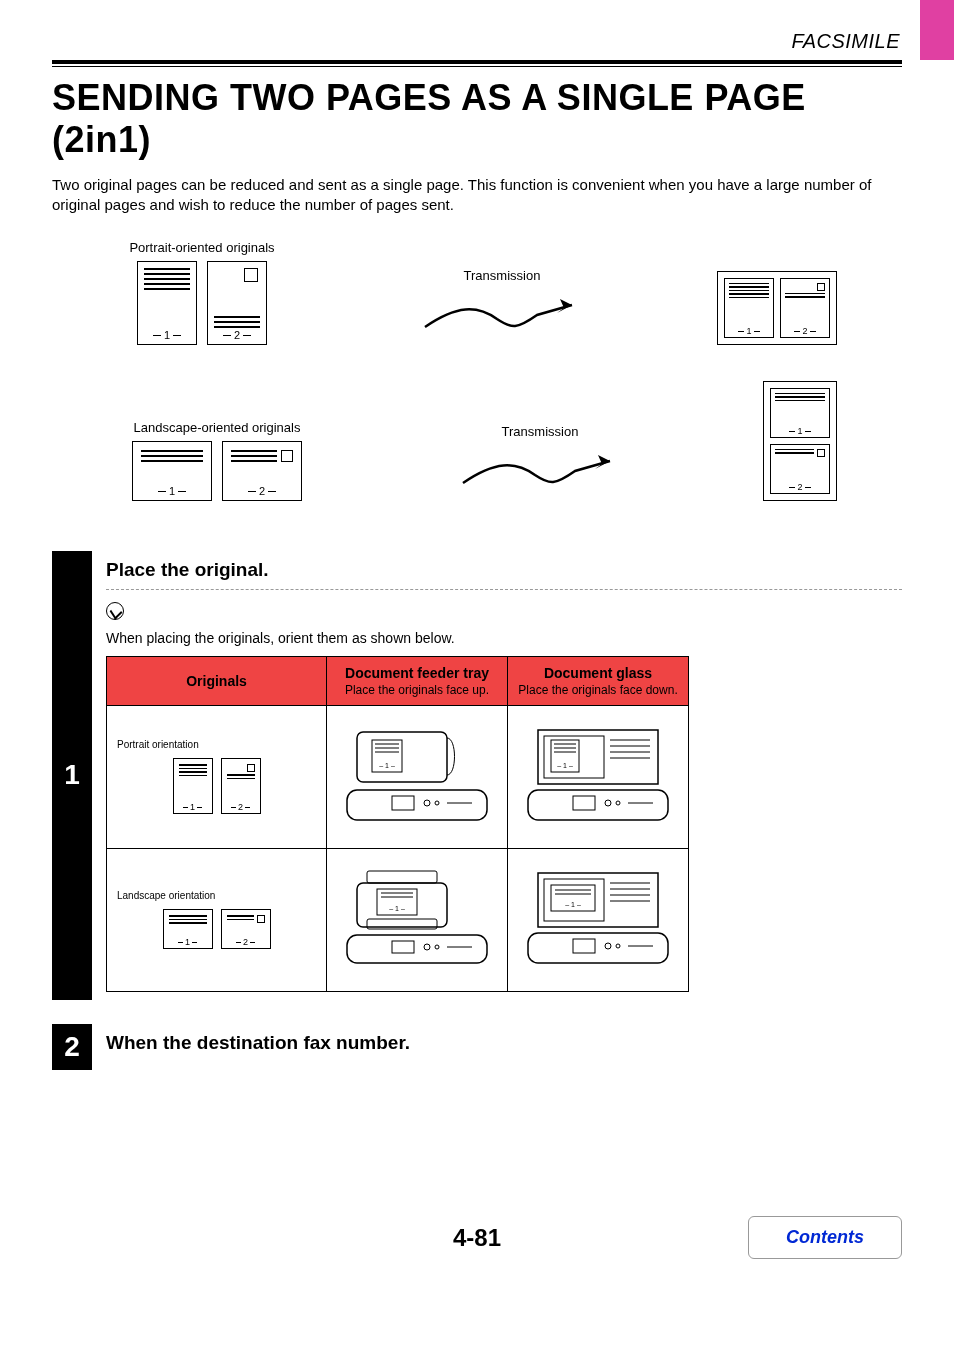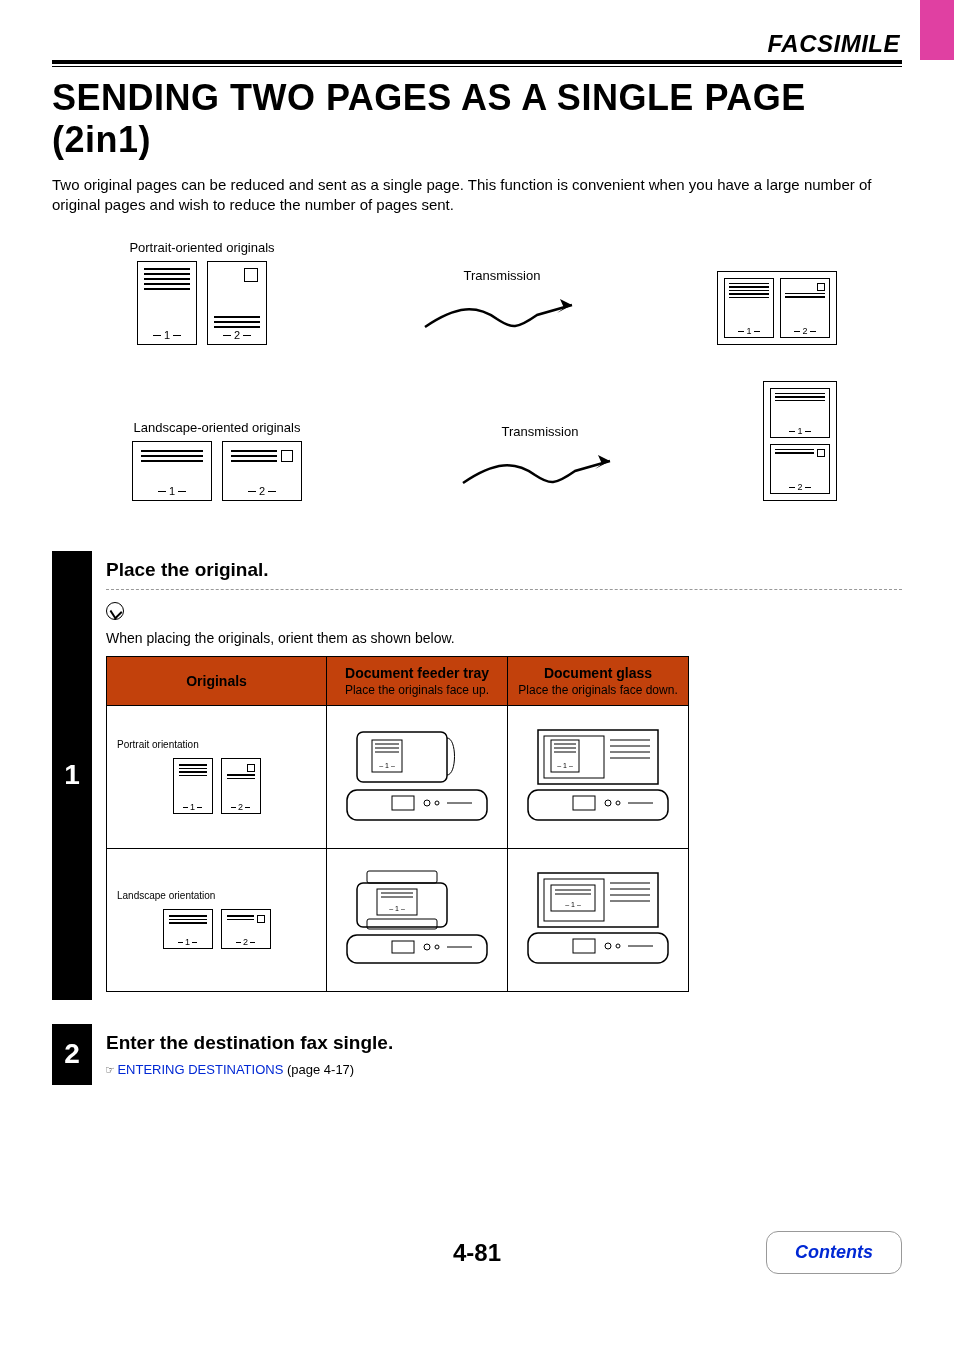--- a/index.html
+++ b/index.html
@@ -1,18 +1,18 @@
 <!DOCTYPE html>
 <html><head>
   <meta charset="utf-8">
   <style>
     * { box-sizing: border-box; margin: 0; padding: 0; }
     body { font-family: Arial, Helvetica, sans-serif; background: #fff; width: 954px; position: relative; }
     .accent-bar { position: absolute; top: 0; right: 0; width: 34px; height: 60px; background: #e040a2; }
-    .header-label { position: absolute; top: 30px; right: 54px; font-weight: bold; font-size: 24px; font-style: italic; letter-spacing: 0.5px; }
+    .header-label { position: absolute; top: 30px; right: 54px; font-weight: normal; font-size: 20px; font-style: italic; letter-spacing: 0.5px; }
     .content { padding: 60px 52px 24px 52px; }
     .top-rule { border-top: 4px solid #000; height: 0; margin-bottom: 2px; }
     .top-rule2 { border-top: 1.5px solid #000; height: 0; margin-bottom: 10px; }
     h1 { font-size: 36px; font-weight: 900; letter-spacing: 0.5px; margin-bottom: 14px; }
     .intro { font-size: 15px; line-height: 1.35; margin-bottom: 24px; }
 
     .diagrams { margin: 0 auto 50px auto; width: 720px; }
     .diagram-row { display: flex; align-items: flex-end; margin-bottom: 36px; gap: 6px; }
     .diag-label { font-size: 13px; text-align: center; margin-bottom: 6px; }
     .diag-col { display: flex; flex-direction: column; align-items: center; }
@@ -41,21 +41,21 @@
     .step-body { flex: 1; padding: 8px 0 8px 14px; }
     .step-title { font-size: 19px; font-weight: bold; margin-bottom: 8px; }
     .dotted { border-bottom: 1.5px dashed #999; margin-bottom: 10px; }
     .note-row { display: flex; gap: 10px; align-items: flex-start; flex-direction: column; }
     .note-icon { width: 18px; height: 18px; border: 1.5px solid #000; border-radius: 50%; position: relative; flex-shrink: 0; margin-top: 2px; }
     .note-icon::after { content: ""; position: absolute; left: 4px; top: 4px; width: 8px; height: 8px; border-left: 2px solid #000; border-bottom: 2px solid #000; transform: rotate(-45deg) skewX(-12deg); }
     .note-text { font-size: 14px; margin-bottom: 10px; }
 
     .orient-table { border-collapse: collapse; width: 100%; }
     .orient-table th, .orient-table td { border: 1px solid #000; padding: 8px 10px; text-align: center; vertical-align: middle; }
-    .orient-table th { background: #c2410c; font-size: 14px; }
+    .orient-table th { background: #ef4444; font-size: 14px; }
     .subhead { font-size: 12px; font-weight: normal; display: block; margin-top: 2px; }
     .cell-label { font-size: 10px; text-align: left; margin-bottom: 8px; }
     .td-col1 { width: 220px; text-align: left; }
     .mini-thumbs { display: flex; gap: 8px; justify-content: center; margin-top: 6px; }
     .mini-page { border: 1.5px solid #000; width: 40px; height: 56px; position: relative; padding: 5px 5px 12px 5px; display: flex; flex-direction: column; gap: 2px; }
     .mini-page.land { width: 50px; height: 40px; }
     .mini-page span.l { height: 1.5px; background: #000; }
     .mini-page .sq { width: 8px; height: 8px; border: 1px solid #000; align-self: flex-end; }
     .mini-page .mn { position: absolute; bottom: 1px; left: 0; right: 0; text-align: center; font-size: 9px; }
     .mini-page .mn::before, .mini-page .mn::after { content: ""; display: inline-block; width: 5px; border-top: 1px solid #000; vertical-align: middle; margin: 0 2px; }
@@ -63,21 +63,21 @@
     .device { display: inline-block; position: relative; margin: 6px auto; }
     .device svg { width: 160px; height: 110px; }
 
     .link-row { font-size: 13px; margin-top: 4px; }
     .link-icon { font-family: monospace; font-size: 13px; }
     .link-text { color: #0028d4; }
     .link-page { color: #000; }
 
     .footer { margin-top: 90px; display: flex; align-items: center; justify-content: center; position: relative; height: 60px; }
     .page-num { font-size: 24px; font-weight: bold; }
-    .contents-btn { position: absolute; right: 52px; border: 1.5px solid #999; border-radius: 12px; padding: 10px 28px; color: #0028d4; font-size: 18px; font-weight: bold; font-style: italic; }
+    .contents-btn { position: absolute; right: 52px; border: 1.5px solid #999; border-radius: 6px; padding: 10px 37px; color: #0028d4; font-size: 18px; font-weight: bold; font-style: italic; }
   </style>
 </head>
 <body>
 
 <div class="accent-bar"></div>
 <div class="header-label">FACSIMILE</div>
 
 <div class="content">
   <div class="top-rule"></div>
   <div class="top-rule2"></div>
@@ -350,25 +350,21 @@
               </tbody>
             </table>
           </div>
         </div>
       </div>
     </div>
 
     <div class="step">
       <div class="step-num">2</div>
       <div class="step-body">
-        <div class="step-title">Enter the destination fax single.</div>
-        <div class="link-row">
-          <span class="link-icon">☞</span>
-          <span class="link-text">ENTERING DESTINATIONS</span><span class="link-page"> (page 4-17)</span>
-        </div>
+        <div class="step-title">When the destination fax number.</div>
       </div>
     </div>
 
   </div>
 </div>
 
 <div class="footer">
   <div class="page-num">4-81</div>
   <div class="contents-btn">Contents</div>
 </div>

